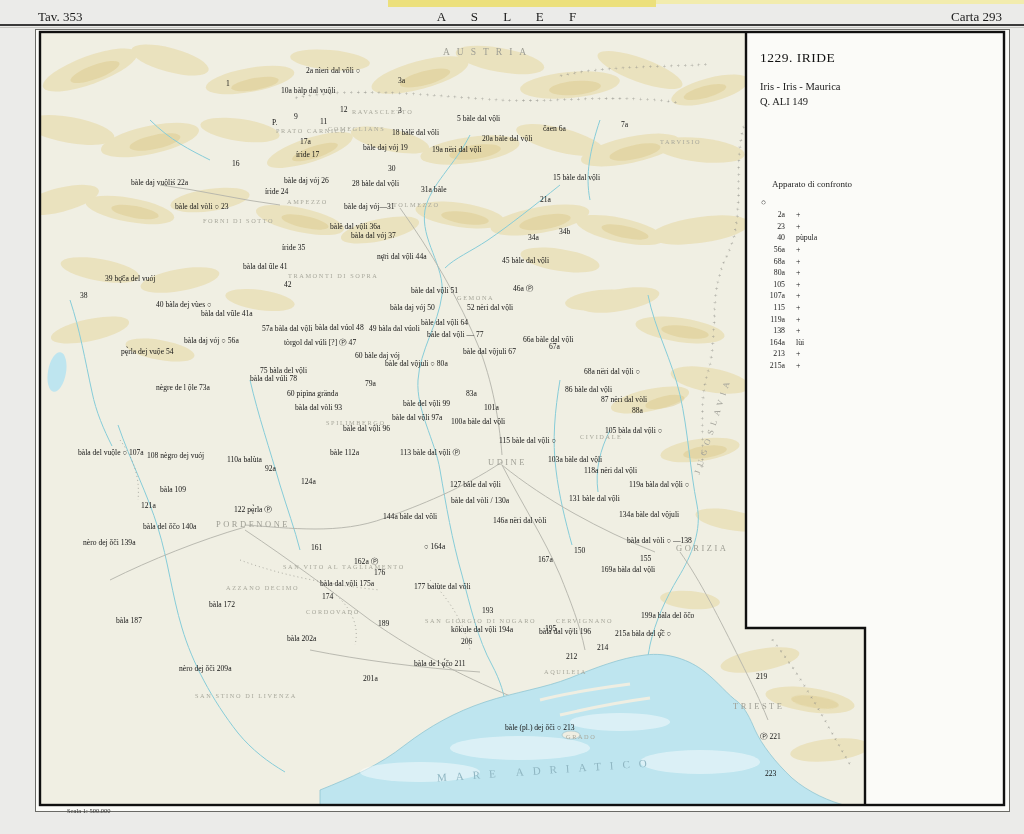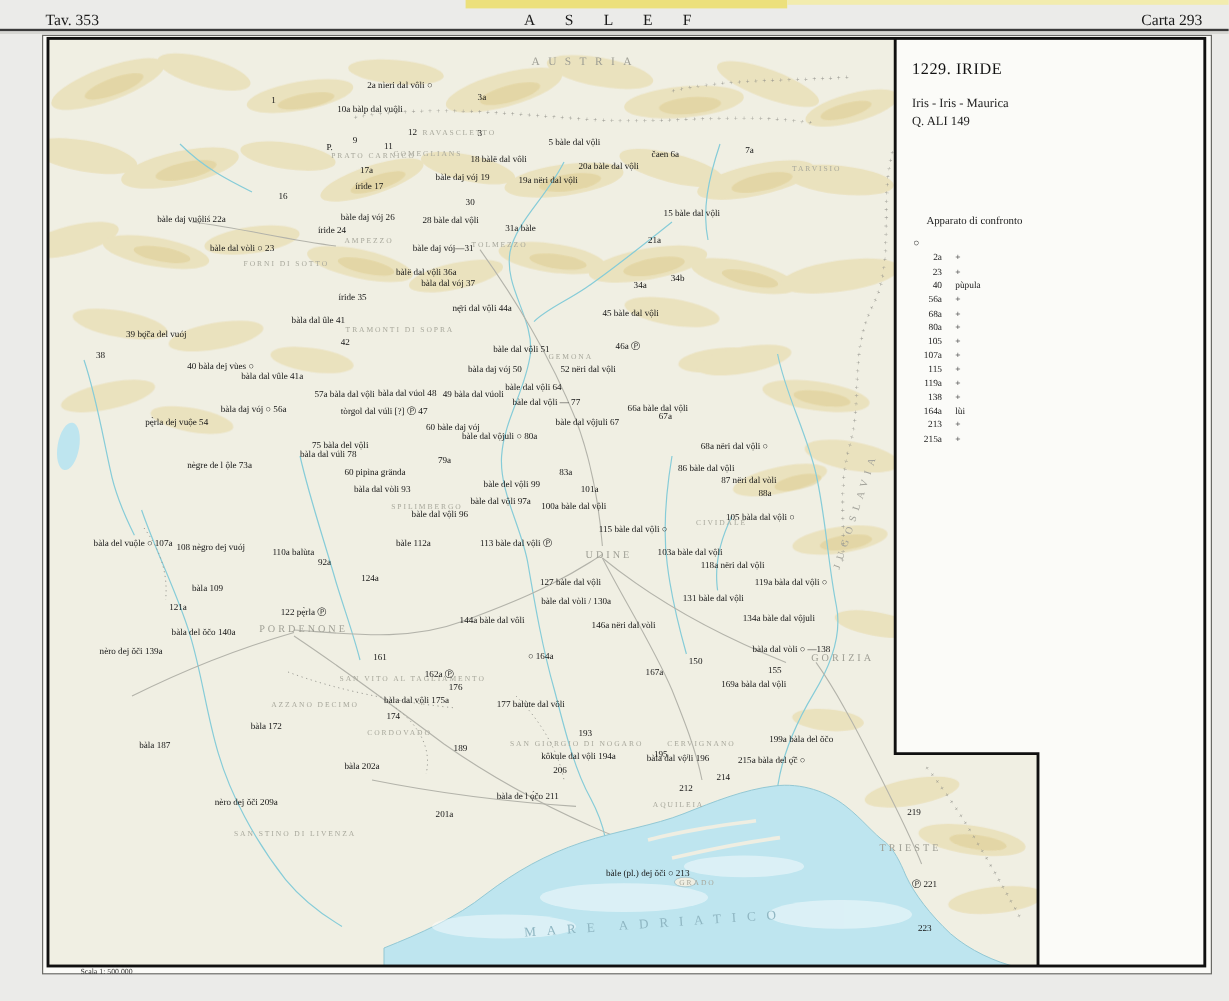--- a/index.html
+++ b/index.html
@@ -312,21 +312,21 @@
     <div class="mlabel" style="left: 451px; top: 501px; transform: translateY(-50%);">bàle dal vòli / 130a</div>
     <div class="mlabel" style="left: 569px; top: 499px; transform: translateY(-50%);">131   bàle dal vộli</div>
     <div class="mlabel" style="left: 234px; top: 510px; transform: translateY(-50%);">122   pę̀rla Ⓟ</div>
     <div class="mlabel" style="left: 383px; top: 517px; transform: translateY(-50%);">144a   bàle dal vôli</div>
     <div class="mlabel" style="left: 619px; top: 515px; transform: translateY(-50%);">134a   bàle dal vộjuli</div>
     <div class="mlabel" style="left: 627px; top: 541px; transform: translateY(-50%);">bàla dal vòli ○ —138</div>
     <div class="mlabel" style="left: 83px; top: 543px; transform: translateY(-50%);">nèro dej ǒči   139a</div>
     <div class="mlabel" style="left: 143px; top: 527px; transform: translateY(-50%);">bàla del ǒčo   140a</div>
     <div class="mlabel" style="left: 493px; top: 521px; transform: translateY(-50%);">146a   nëri dal vòli</div>
     <div class="mlabel" style="left: 311px; top: 548px; transform: translateY(-50%);">161</div>
-    <div class="mlabel" style="left: 440px; top: 547px; transform: translateY(-50%);">○   164a</div>
+    <div class="mlabel" style="left: 424px; top: 547px; transform: translateY(-50%);">○   164a</div>
     <div class="mlabel" style="left: 354px; top: 562px; transform: translateY(-50%);">162a   Ⓟ</div>
     <div class="mlabel" style="left: 374px; top: 573px; transform: translateY(-50%);">176</div>
     <div class="mlabel" style="left: 320px; top: 584px; transform: translateY(-50%);">bàla dal vộli   175a</div>
     <div class="mlabel" style="left: 538px; top: 560px; transform: translateY(-50%);">167a</div>
     <div class="mlabel" style="left: 574px; top: 551px; transform: translateY(-50%);">150</div>
     <div class="mlabel" style="left: 640px; top: 559px; transform: translateY(-50%);">155</div>
     <div class="mlabel" style="left: 601px; top: 570px; transform: translateY(-50%);">169a   bàla dal vộli</div>
     <div class="mlabel" style="left: 414px; top: 587px; transform: translateY(-50%);">177   balùte dal vôli</div>
     <div class="mlabel" style="left: 322px; top: 597px; transform: translateY(-50%);">174</div>
     <div class="mlabel" style="left: 209px; top: 605px; transform: translateY(-50%);">bàla   172</div>

